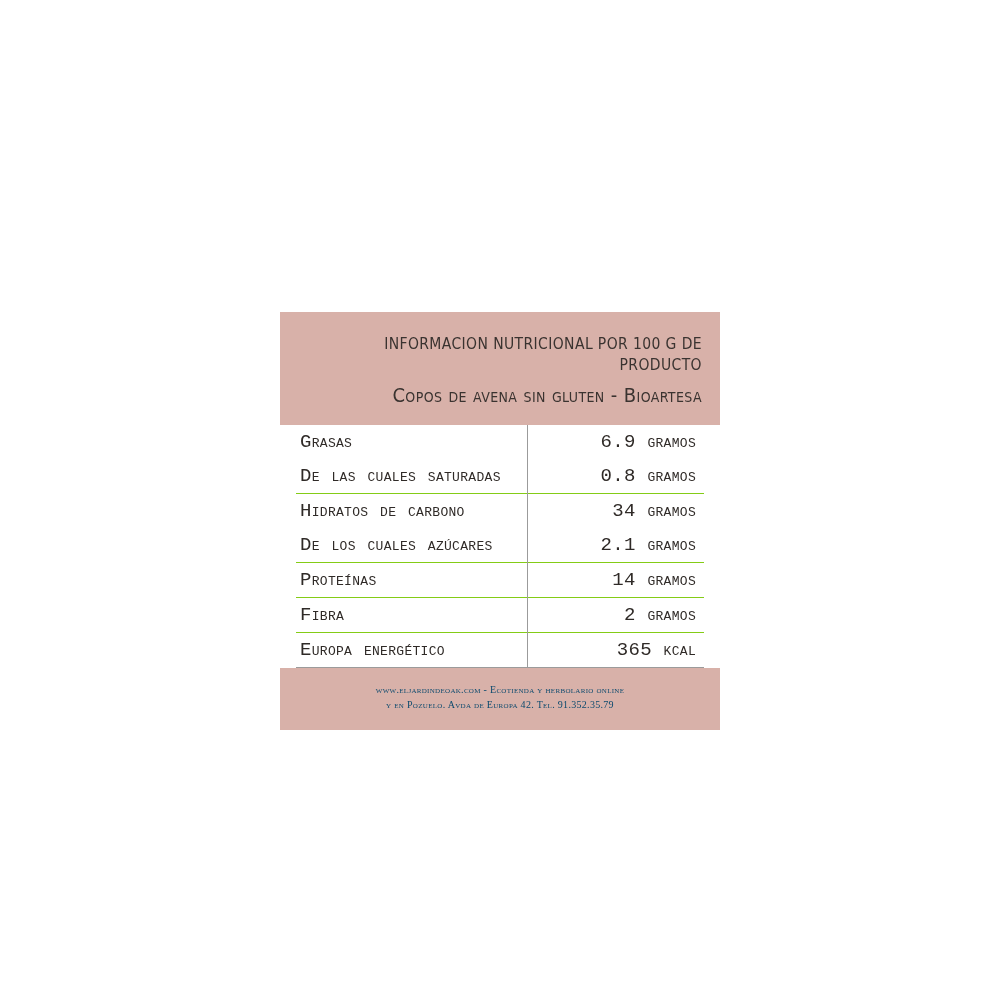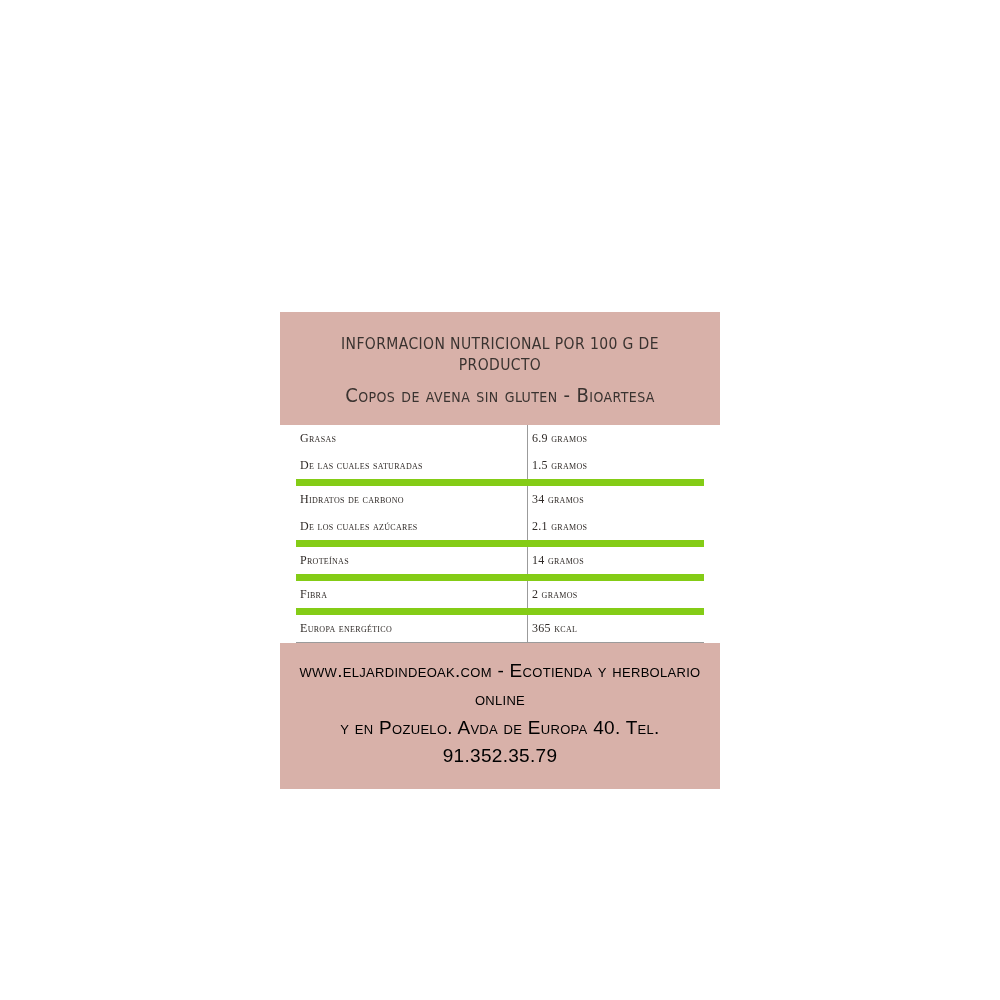--- a/index.html
+++ b/index.html
@@ -28,20 +28,21 @@
     padding: 22px 18px 16px 18px;
     text-align: center;
   }
 
   .header-line {
     color: #3a3330;
     font-family: "DejaVu Sans Condensed", "Liberation Sans Narrow", "Liberation Sans", sans-serif;
     font-variant: small-caps;
     letter-spacing: 0.4px;
     line-height: 1.35;
+    text-align: right;
   }
 
   .header-title {
     font-size: 15.5px;
   }
 
   .header-subtitle {
     font-size: 20px;
     margin-top: 6px;
   }
@@ -51,64 +52,64 @@
     padding: 0 16px;
   }
 
   table.nutrition {
     width: 100%;
     border-collapse: collapse;
     table-layout: fixed;
   }
 
   table.nutrition td {
-    font-family: Liberation Serif, serif;
+    font-family: Liberation Mono, monospace;
     font-variant: small-caps;
     color: #2f2a27;
-    font-size: 12px;
+    font-size: 19px;
     letter-spacing: 0.3px;
     padding: 6px 0 6px 4px;
     vertical-align: middle;
     background: #ffffff;
   }
 
   table.nutrition td.label {
     text-align: left;
     width: 58%;
     border-right: 1px solid #9b9b9b;
   }
 
   table.nutrition td.value {
-    text-align: left;
+    text-align: right;
     width: 42%;
     padding-right: 8px;
   }
 
   tr.group-start td {
-    border-top: 7px solid #84cc16;
+    border-top: 1px solid #84cc16;
   }
 
   tr.first-row td {
     border-top: none;
   }
 
   tr.last-row td {
     border-bottom: 1px solid #9b9b9b;
   }
 
   .footer-block {
     padding: 14px 18px 18px 18px;
     text-align: center;
   }
 
   .footer-line {
-    color: #000000;
-    font-family: Liberation Sans, sans-serif;
+    color: #0c4a6e;
+    font-family: Liberation Serif, serif;
     font-variant: small-caps;
-    font-size: 19px;
+    font-size: 10px;
     letter-spacing: 0.3px;
     line-height: 1.5;
   }
 </style>
 </head>
 <body>
 
 <div id="nutrition-card">
 
   <div class="header-block">
@@ -118,21 +119,21 @@
 
   <div class="table-wrap">
     <table class="nutrition">
       <tbody>
         <tr class="group-start first-row">
           <td class="label">Grasas</td>
           <td class="value">6.9 gramos</td>
         </tr>
         <tr>
           <td class="label">De las cuales saturadas</td>
-          <td class="value">1.5 gramos</td>
+          <td class="value">0.8 gramos</td>
         </tr>
         <tr class="group-start">
           <td class="label">Hidratos de carbono</td>
           <td class="value">34 gramos</td>
         </tr>
         <tr>
           <td class="label">De los cuales azúcares</td>
           <td class="value">2.1 gramos</td>
         </tr>
         <tr class="group-start">
@@ -146,16 +147,16 @@
         <tr class="group-start last-row">
           <td class="label">Europa energético</td>
           <td class="value">365 kcal</td>
         </tr>
       </tbody>
     </table>
   </div>
 
   <div class="footer-block">
     <div class="footer-line">www.eljardindeoak.com - Ecotienda y herbolario online</div>
-    <div class="footer-line">y en Pozuelo. Avda de Europa 40. Tel. 91.352.35.79</div>
+    <div class="footer-line">y en Pozuelo. Avda de Europa 42. Tel. 91.352.35.79</div>
   </div>
 
 </div>
 
 </body></html>

